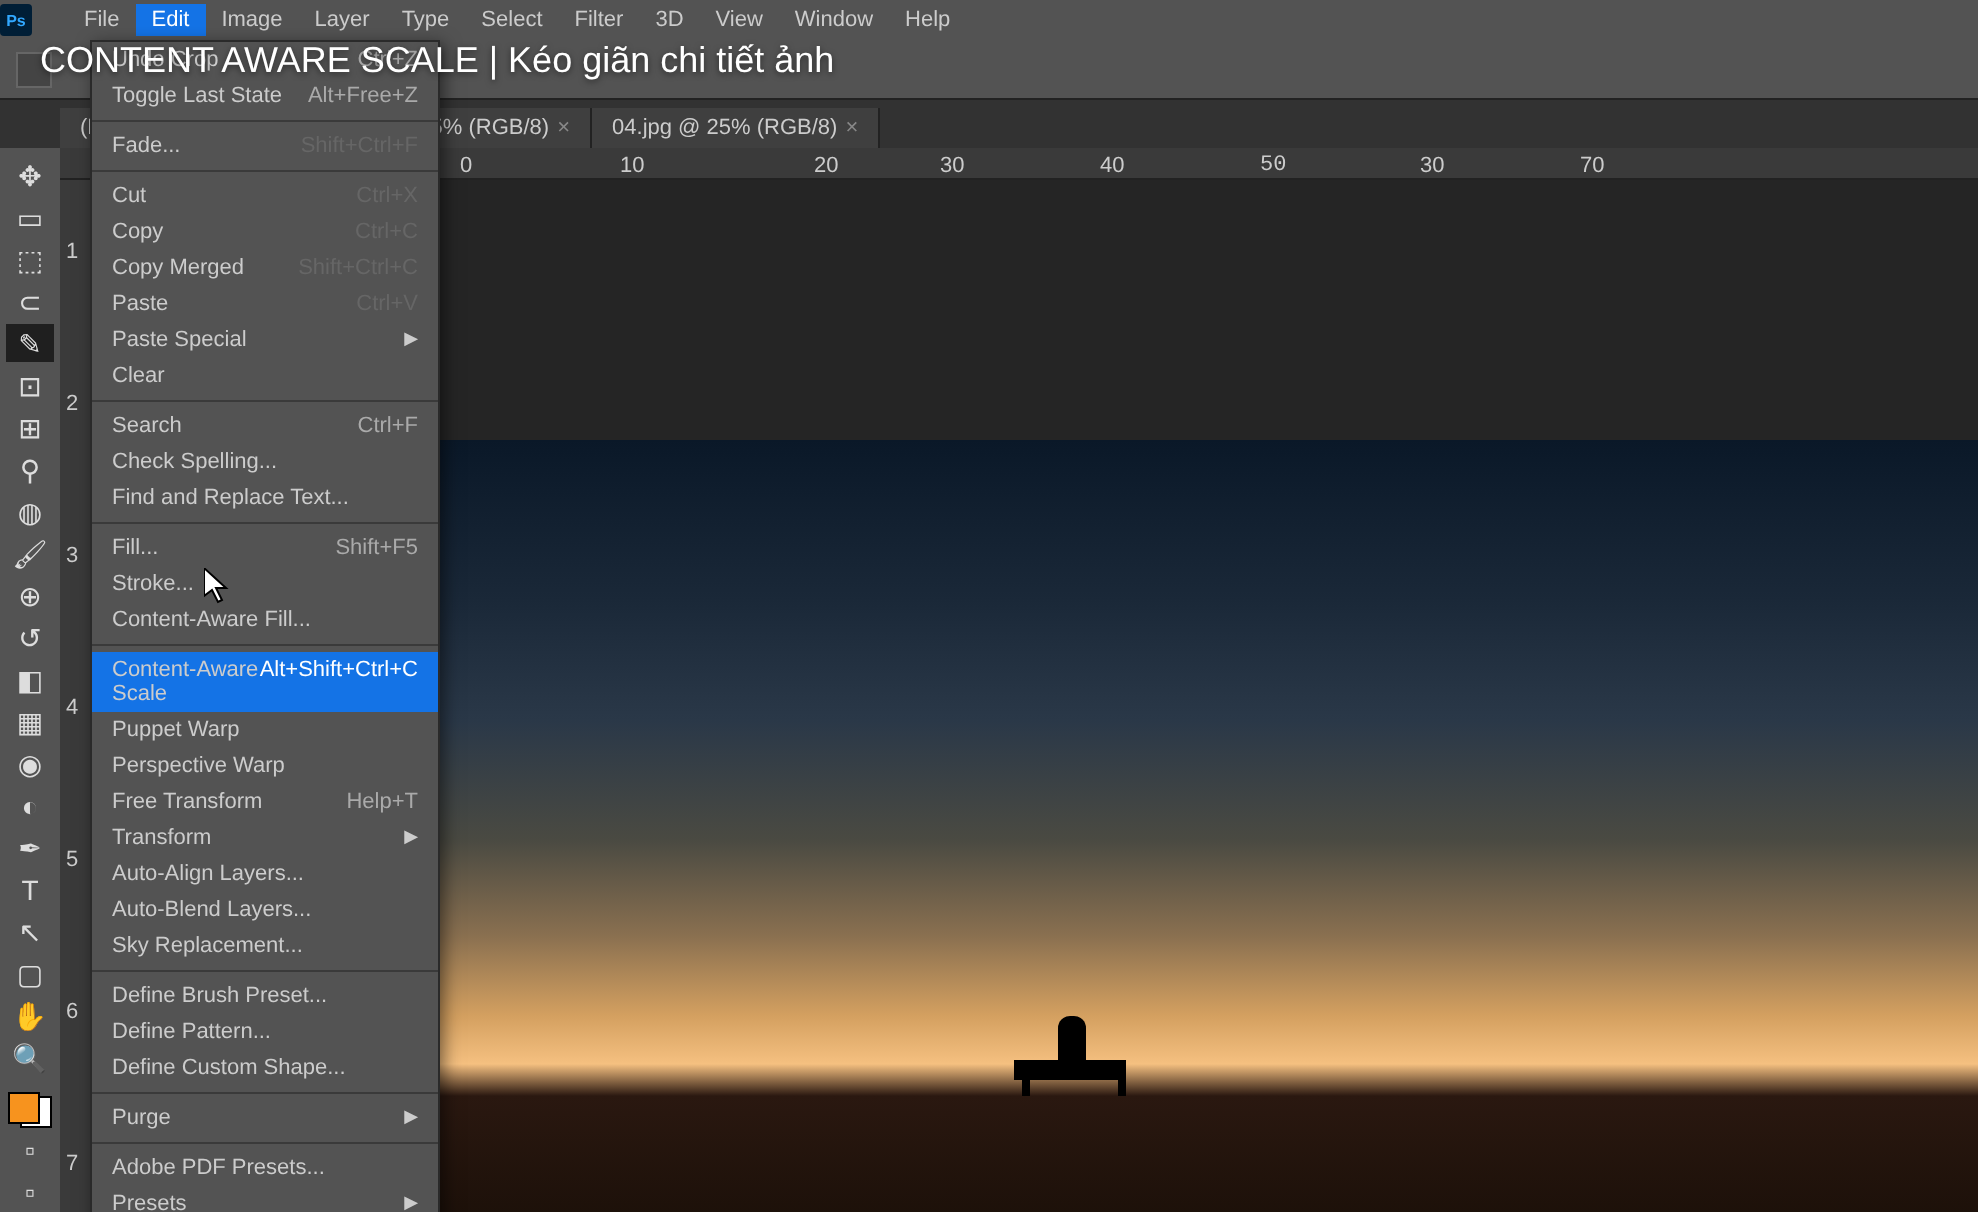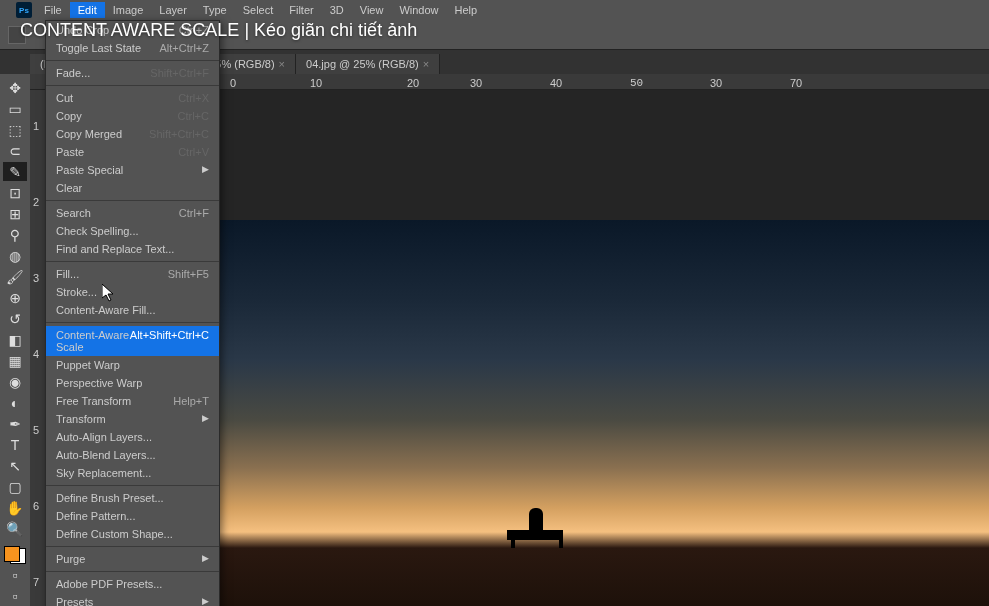--- a/index.html
+++ b/index.html
@@ -1,17 +1,17 @@
 <!DOCTYPE html>
 <html><head>
 <meta charset="utf-8">
 <style>
 *{margin:0;padding:0;box-sizing:border-box;font-family:Tahoma,Arial,sans-serif;font-size:11px;color:#ccc;user-select:none}
 body{background:#323232;width:989px;height:606px;overflow:hidden;position:relative}
-.menubar{height:20px;background:#535353;display:flex;align-items:center;padding-left:16px;gap:4px}
+.menubar{height:20px;background:#535353;display:flex;align-items:center;padding-left:0;gap:18px}
 .menubar .logo{width:16px;height:16px;background:#001e36;color:#31a8ff;font-size:8px;font-weight:bold;display:flex;align-items:center;justify-content:center;border-radius:2px}
 .menubar .mitem{padding:2px 8px;color:#ccc;cursor:default}
 .menubar .mitem.active{background:#1473e6;color:#fff}
 .overlay-title{position:absolute;top:20px;left:20px;font-size:18px;color:#fff;font-weight:400;z-index:100;text-shadow:0 1px 3px rgba(0,0,0,.5)}
 .opts{height:30px;background:#535353;border-bottom:1px solid #222;display:flex;align-items:center;padding-left:8px;gap:6px;position:relative;z-index:5}
 .opts .ic{width:18px;height:18px;background:#444;border:1px solid #666}
 .tabs{height:24px;background:#323232;display:flex;align-items:flex-end;padding-left:30px}
 .tabs .tab{background:#3f3f3f;padding:4px 10px;color:#aaa;font-size:10px;border-right:1px solid #222;display:flex;align-items:center;gap:4px}
 .tabs .tab .x{color:#888}
 .workspace{position:absolute;top:74px;left:0;right:0;bottom:0;display:flex}
@@ -155,21 +155,21 @@
   </div>
 </div>
 
 <div class="ddmenu" id="edit-menu">
     <div class="row">
       <span>Undo Crop</span>
       <span class="sc">Ctrl+Z</span>
     </div>
     <div class="row">
       <span>Toggle Last State</span>
-      <span class="sc">Alt+Ctrl+Z</span>
+      <span class="sc">Alt+Free+Z</span>
     </div>
     <div class="sep"></div>
     <div class="row dis">
       <span>Fade...</span>
       <span class="sc">Shift+Ctrl+F</span>
     </div>
     <div class="sep"></div>
     <div class="row dis">
       <span>Cut</span>
       <span class="sc">Ctrl+X</span>

